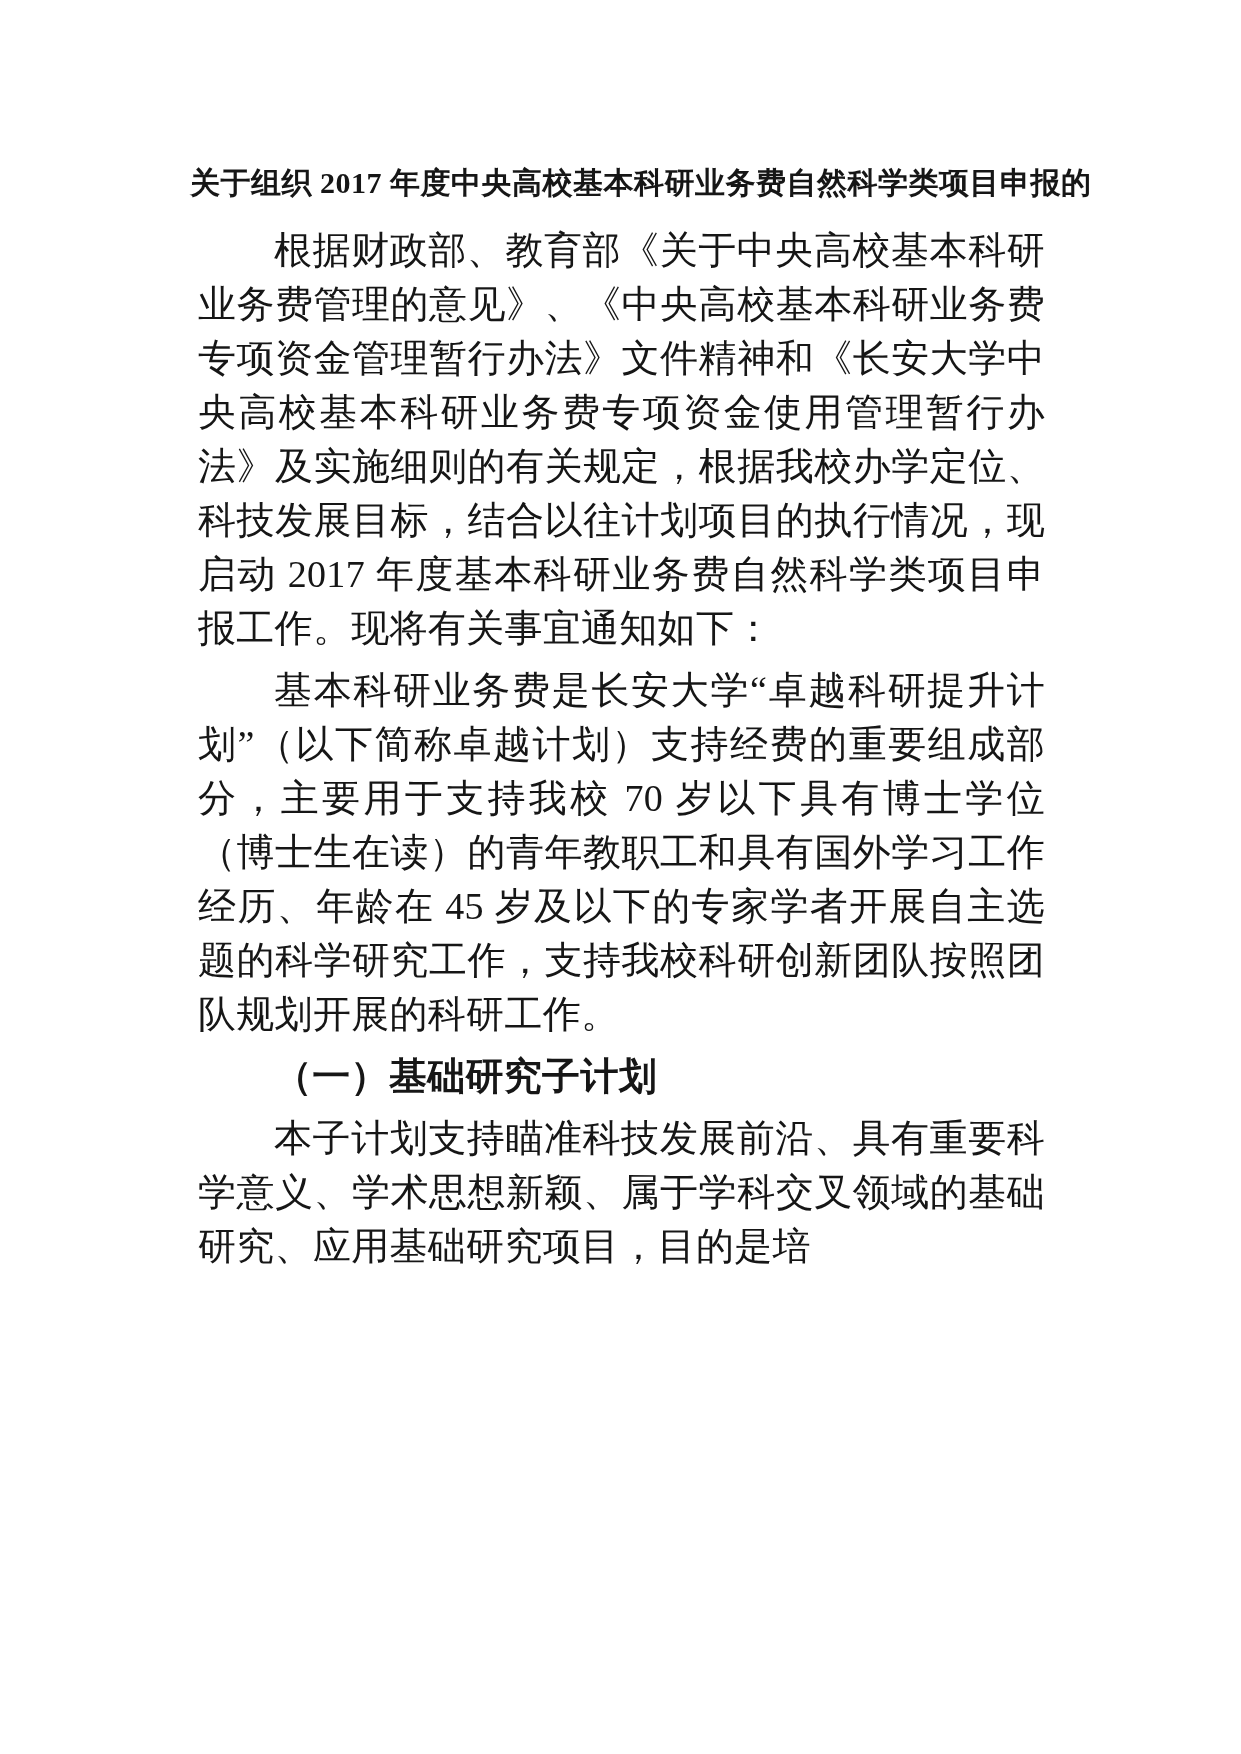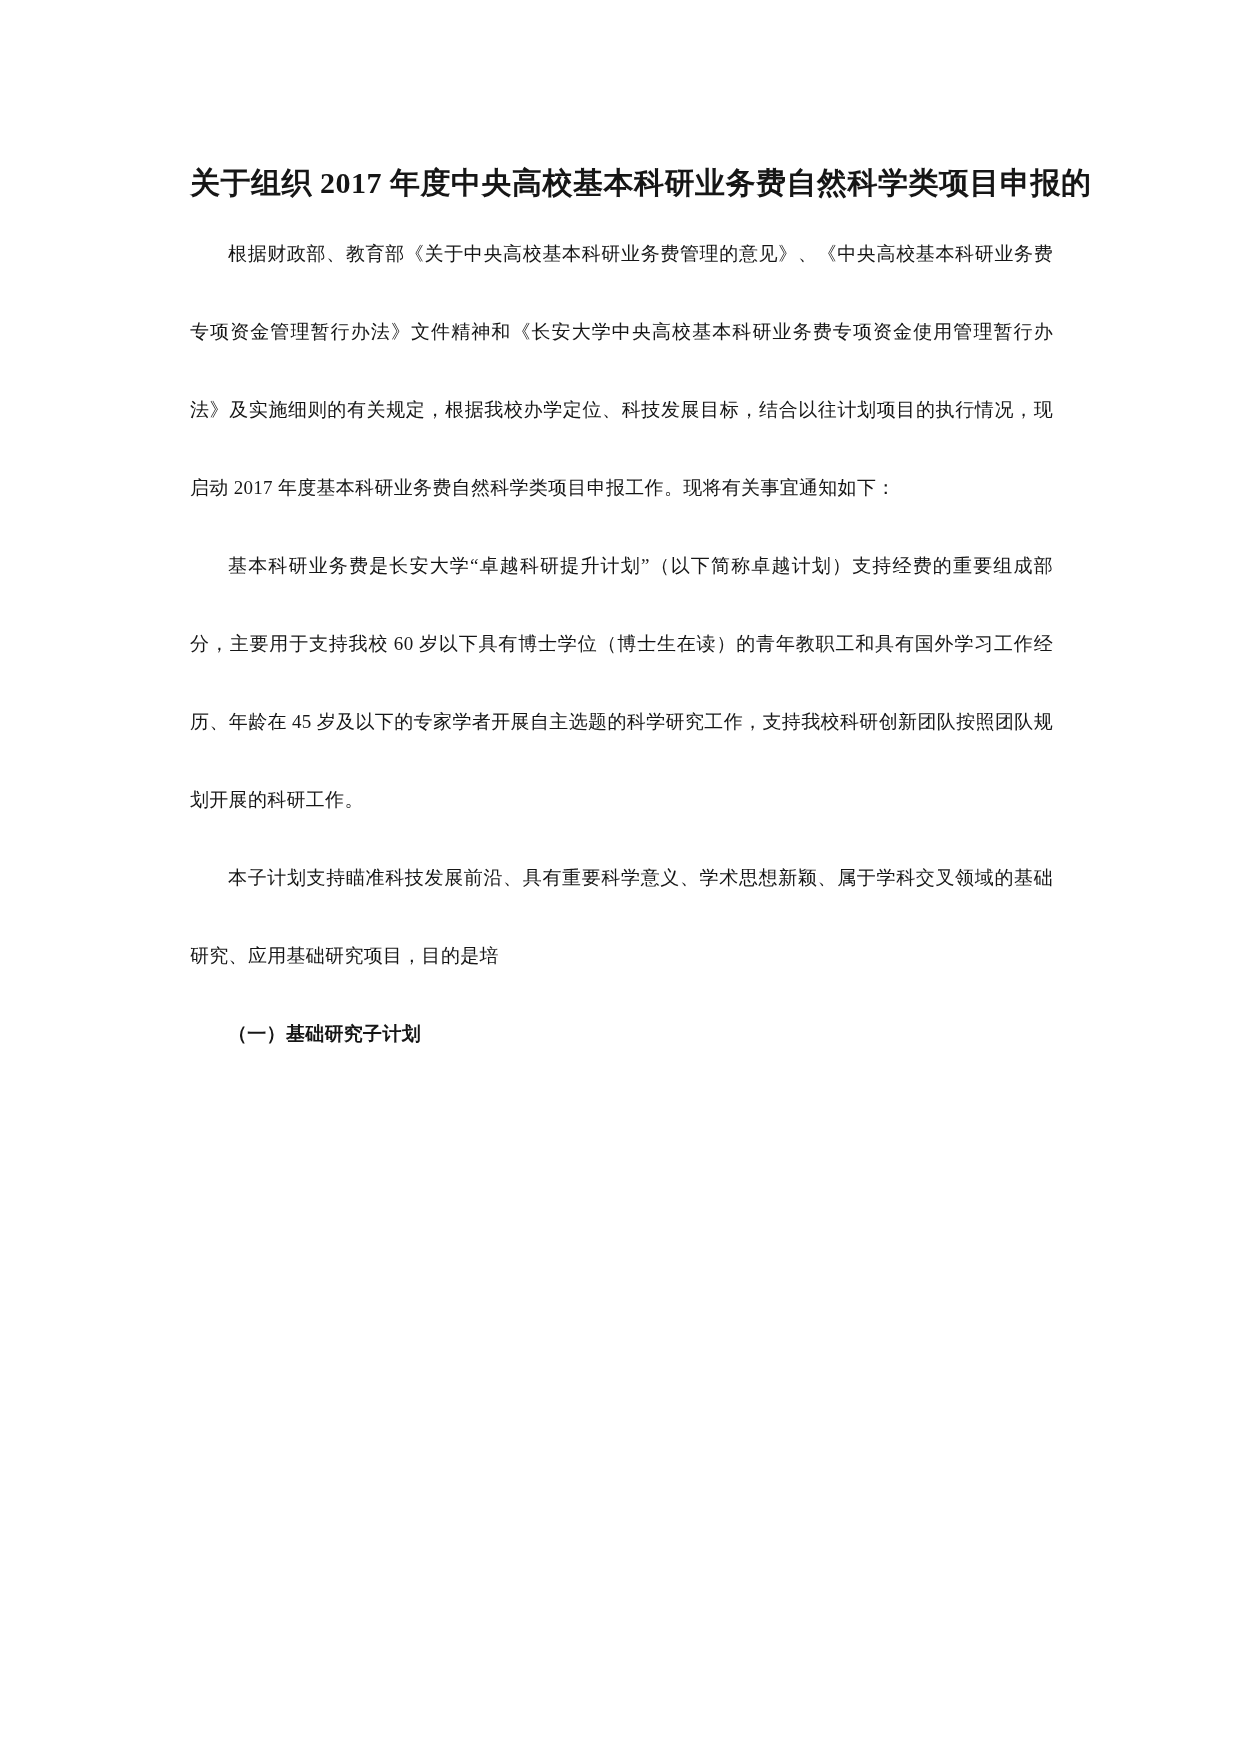--- a/index.html
+++ b/index.html
@@ -24,23 +24,23 @@
     font-weight: bold;
     line-height: 65px;
     text-align: center;
     letter-spacing: 0.5px;
   }
   .title-line {
     display: block;
     white-space: nowrap;
   }
   .para {
-    margin: 0;
-    font-size: 19px;
-    line-height: 78px;
+    margin: 8px;
+    font-size: 38px;
+    line-height: 54px;
     text-align: justify;
     text-indent: 2em;
     letter-spacing: 0.3px;
     word-break: break-all;
   }
   .section-heading {
     font-weight: normal;
     text-align: left;
   }
   .sub-heading {
@@ -53,21 +53,21 @@
 
 <div class="page">
 
   <h1 class="doc-title">
     <span class="title-line">关于组织 2017 年度中央高校基本科研业务费自然科学类项目申报的</span>
   </h1>
 
   <p class="para">根据财政部、教育部《关于中央高校基本科研业务费管理的意见》、《中央高校基本科研业务费专项资金管理暂行办法》文件精神和《长安大学中央高校基本科研业务费专项资金使用管理暂行办法》及实施细则的有关规定，根据我校办学定位、科技发展目标，结合以往计划项目的执行情况，现启动 2017 年度基本科研业务费自然科学类项目申报工作。现将有关事宜通知如下：</p>
 
 
-  <p class="para">基本科研业务费是长安大学“卓越科研提升计划”（以下简称卓越计划）支持经费的重要组成部分，主要用于支持我校 60 岁以下具有博士学位（博士生在读）的青年教职工和具有国外学习工作经历、年龄在 45 岁及以下的专家学者开展自主选题的科学研究工作，支持我校科研创新团队按照团队规划开展的科研工作。</p>
+  <p class="para">基本科研业务费是长安大学“卓越科研提升计划”（以下简称卓越计划）支持经费的重要组成部分，主要用于支持我校 70 岁以下具有博士学位（博士生在读）的青年教职工和具有国外学习工作经历、年龄在 45 岁及以下的专家学者开展自主选题的科学研究工作，支持我校科研创新团队按照团队规划开展的科研工作。</p>
 
 
 
+  <p class="para sub-heading">（一）基础研究子计划</p>
+
   <p class="para">本子计划支持瞄准科技发展前沿、具有重要科学意义、学术思想新颖、属于学科交叉领域的基础研究、应用基础研究项目，目的是培</p>
-
-  <p class="para sub-heading">（一）基础研究子计划</p>
 
 </div>
 
 </body></html>

